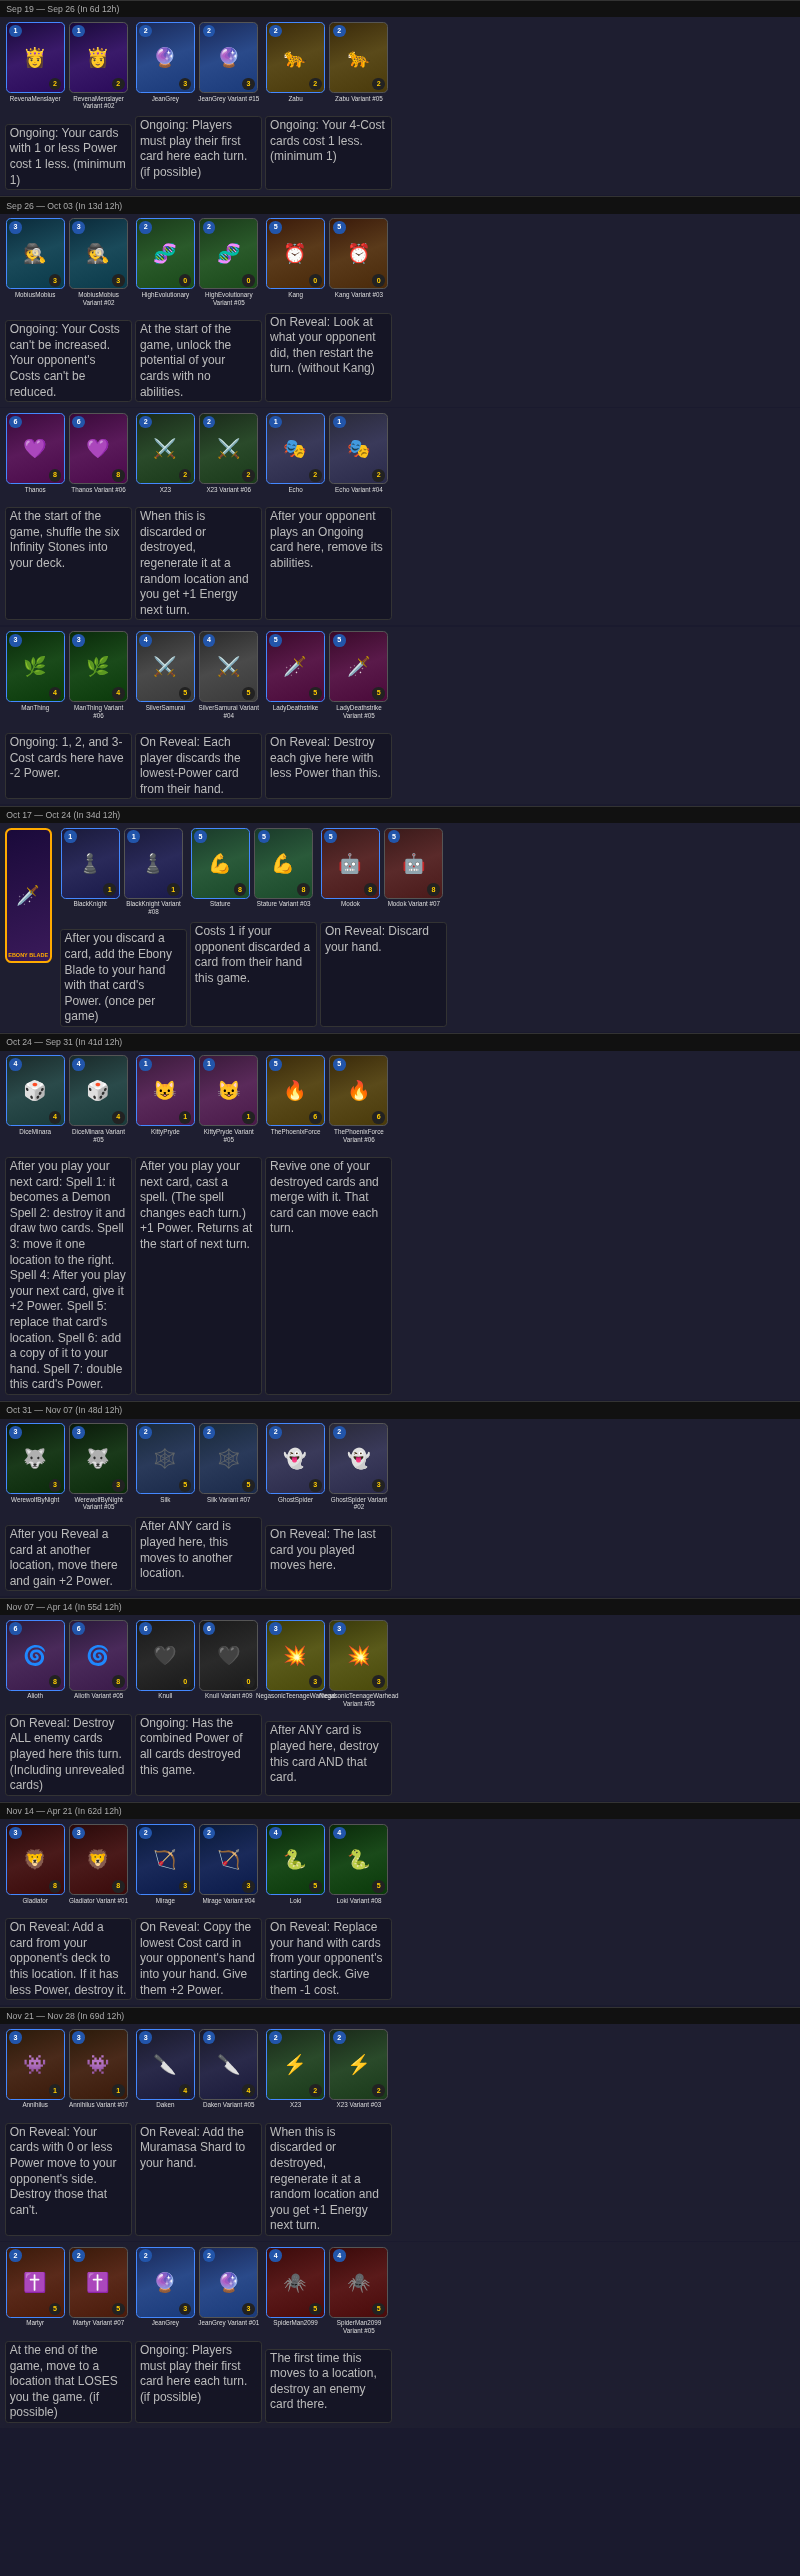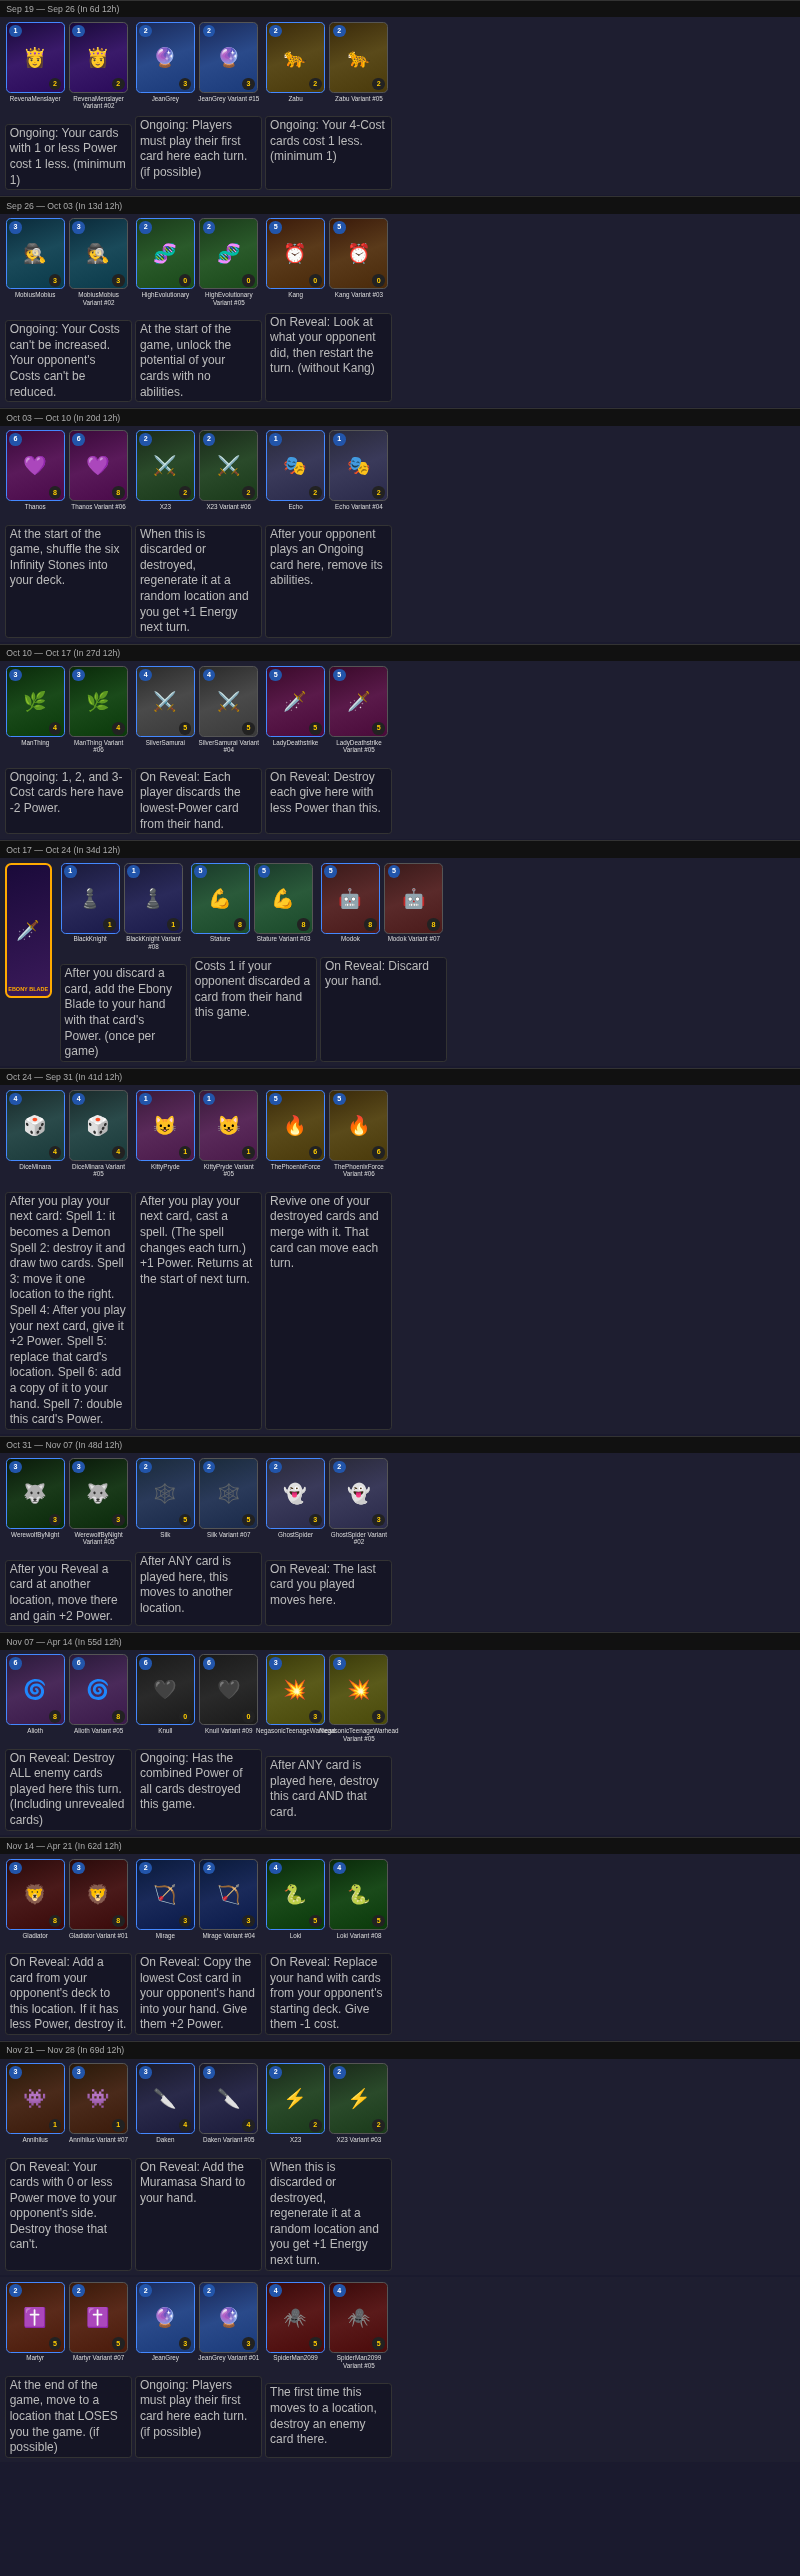--- a/index.html
+++ b/index.html
@@ -358,21 +358,20 @@
                 </div>
                 <div class="card-name">Kang Variant #03</div>
               </div>
             </div>
             <div class="card-desc">On Reveal: Look at what your opponent did, then restart the turn. (without Kang)</div>
           </div>
         </div>
       </div>
     </div>
     <div class="week-row">
-      <div class="section-header">Oct 03 — Oct 10 (In 20d 12h)</div>
       <div class="section-body">
         <div class="cards-row">
           <div class="card-group">
             <div class="card-pair">
               <div class="card-item">
                 <div class="card-img thanos blue-border">
                   <div class="card-cost">6</div>
                   <div class="card-art art-thanos"></div>
                   <div class="card-power">8</div>
                 </div>
@@ -428,21 +427,20 @@
                 </div>
                 <div class="card-name">Echo Variant #04</div>
               </div>
             </div>
             <div class="card-desc">After your opponent plays an Ongoing card here, remove its abilities.</div>
           </div>
         </div>
       </div>
     </div>
     <div class="week-row">
-      <div class="section-header">Oct 10 — Oct 17 (In 27d 12h)</div>
       <div class="section-body">
         <div class="cards-row">
           <div class="card-group">
             <div class="card-pair">
               <div class="card-item">
                 <div class="card-img manthing blue-border">
                   <div class="card-cost">3</div>
                   <div class="card-art art-manthing"></div>
                   <div class="card-power">4</div>
                 </div>

